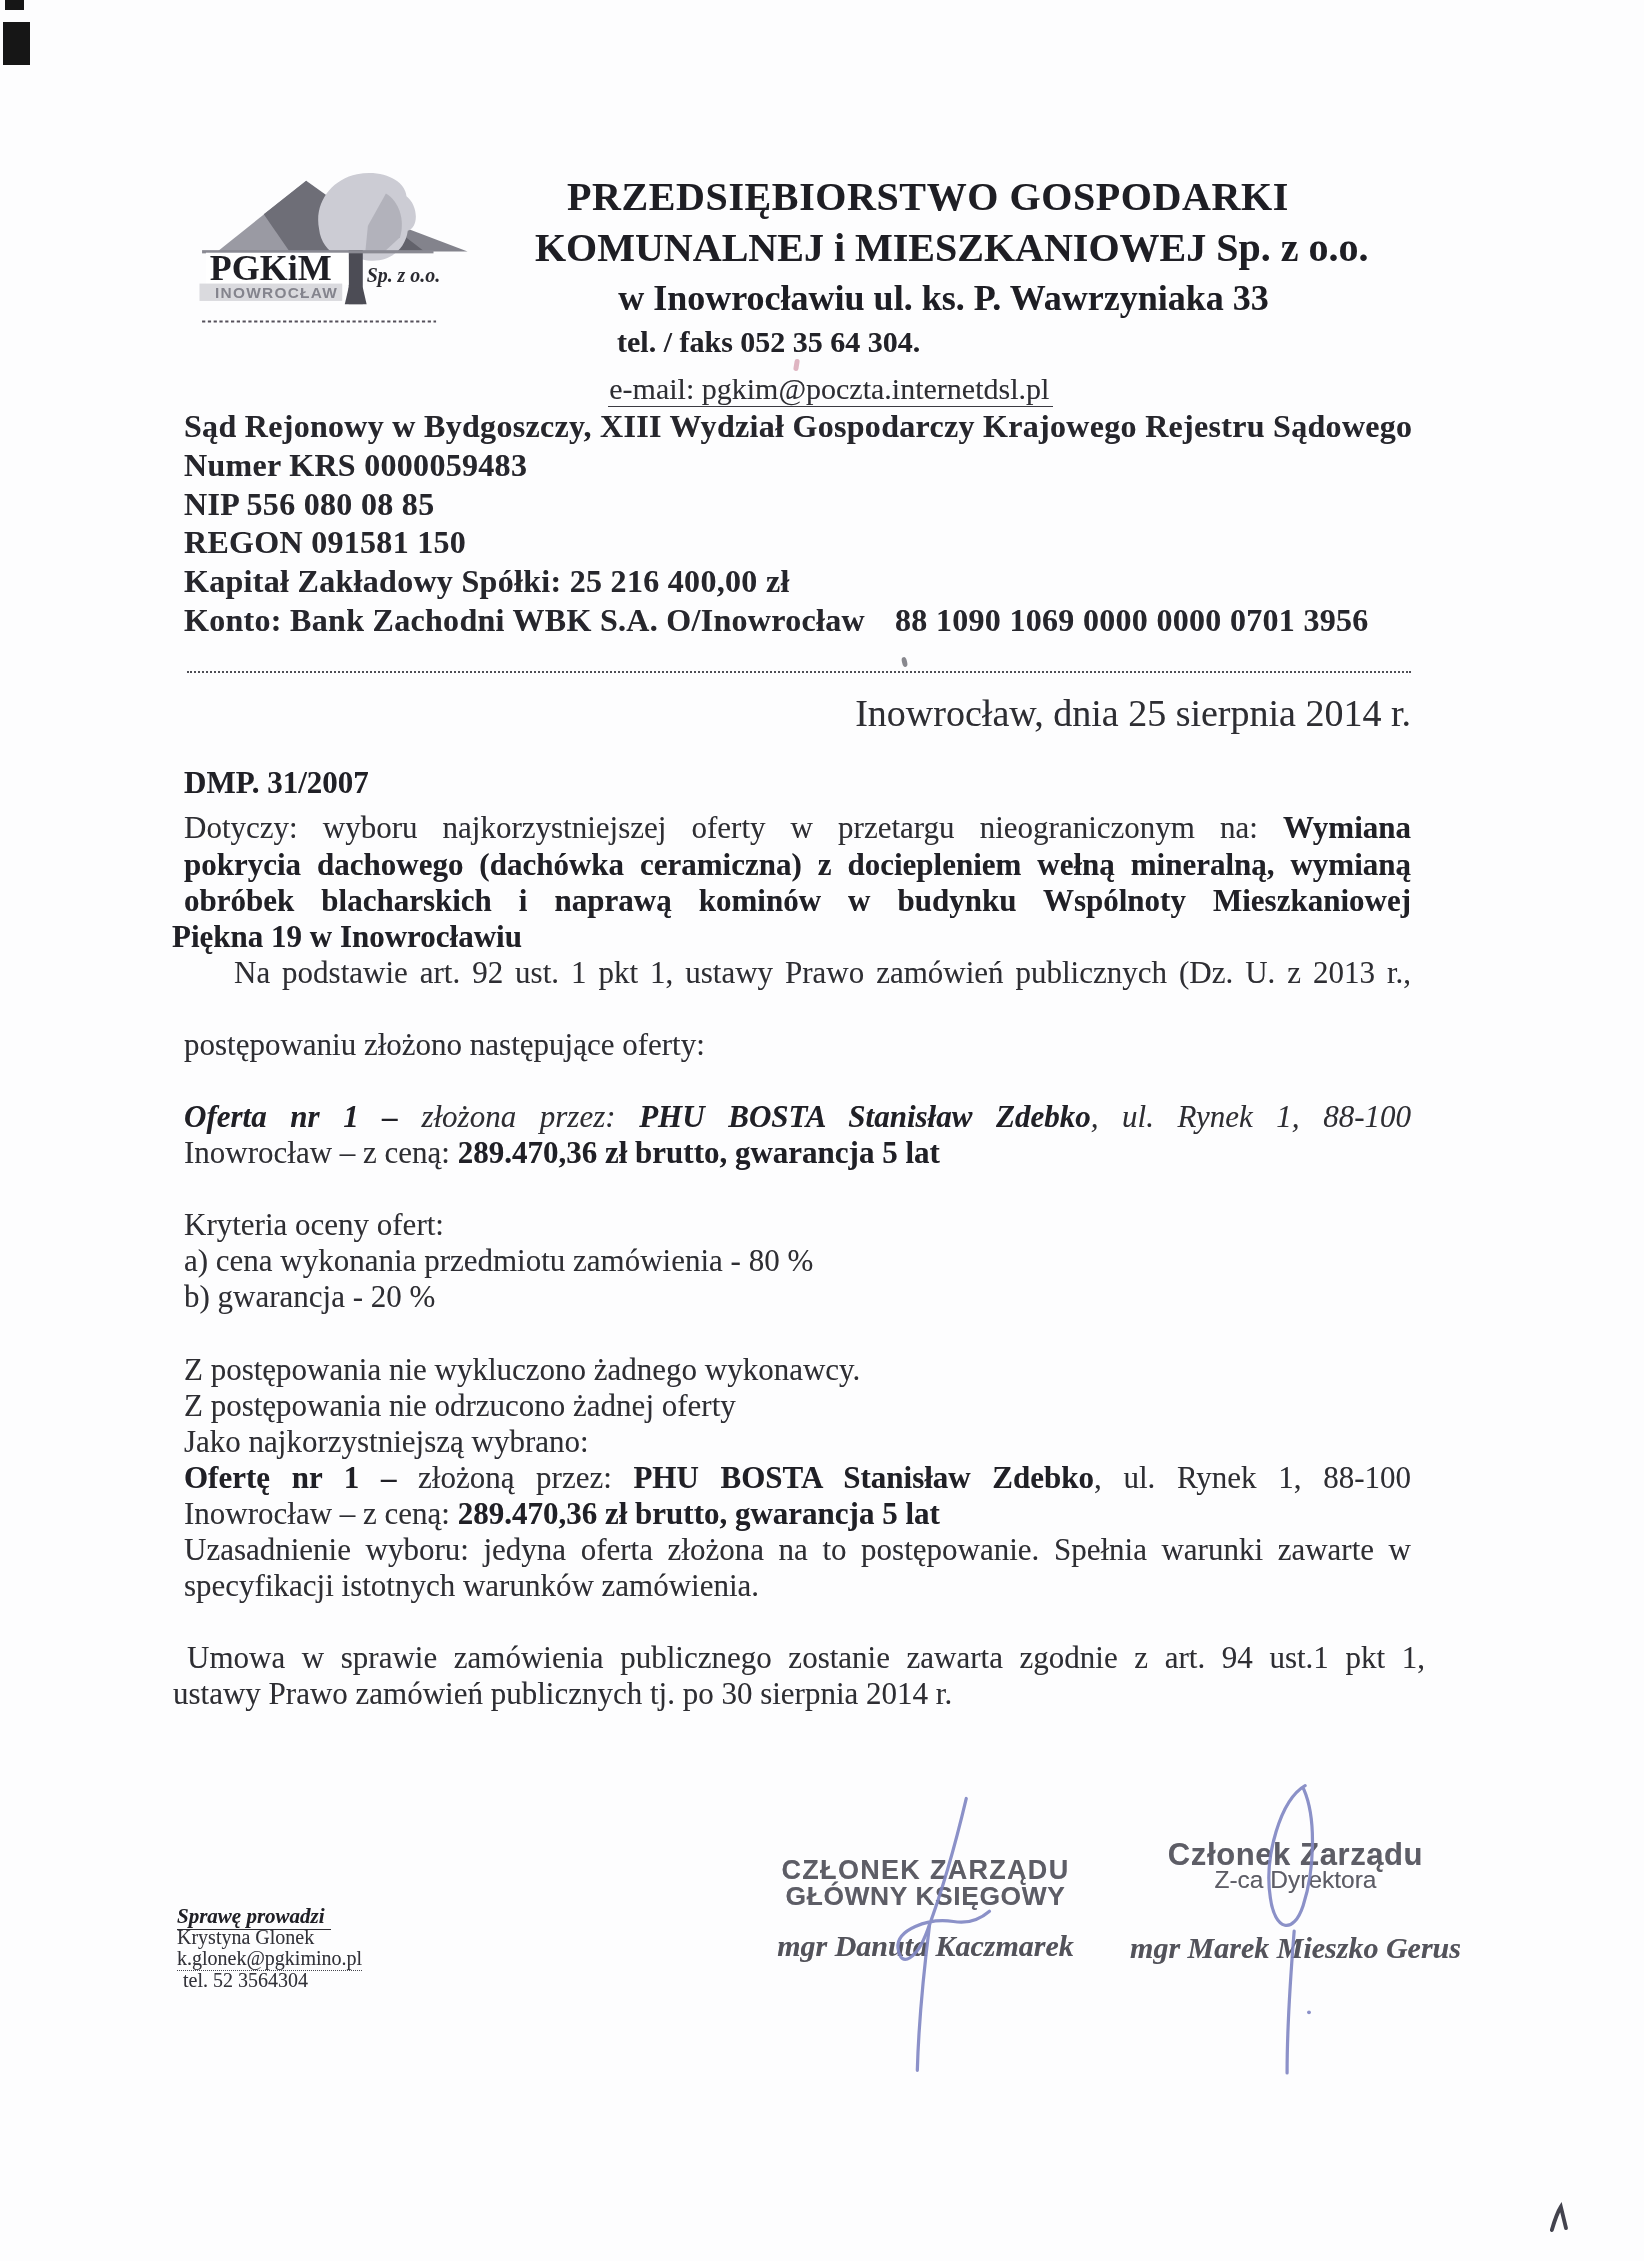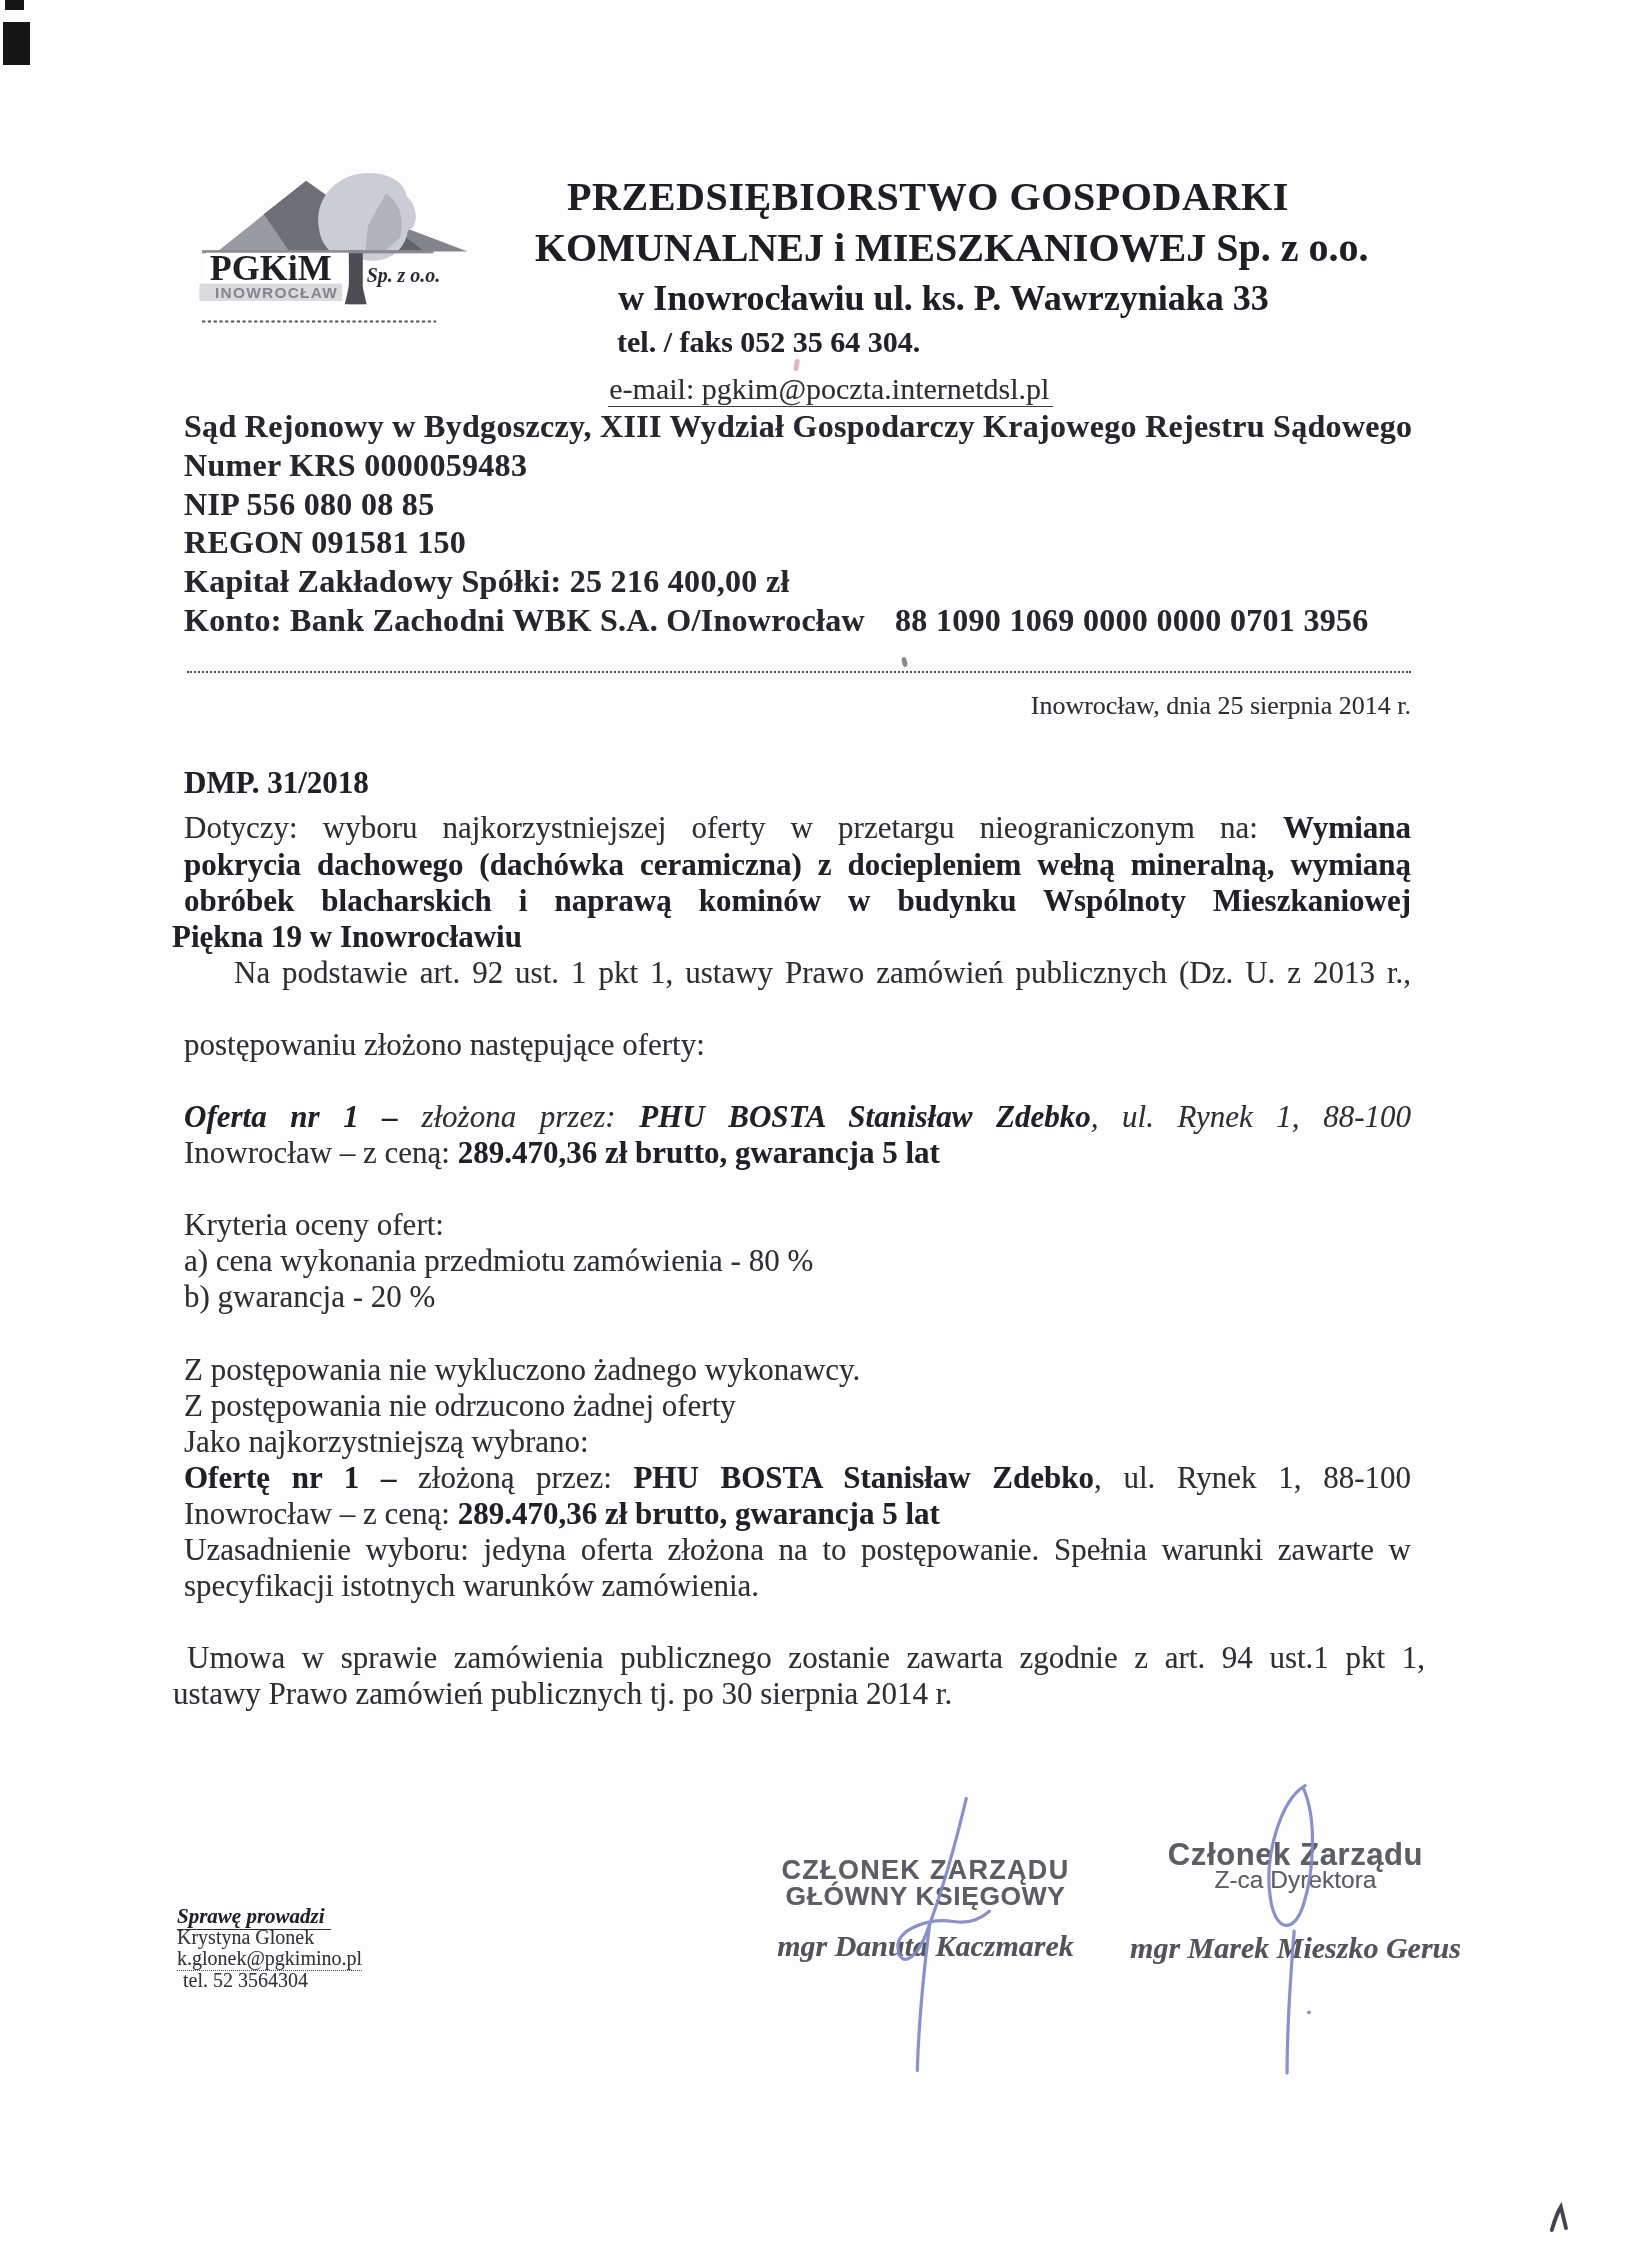--- a/index.html
+++ b/index.html
@@ -64,22 +64,22 @@
   <div class="line regline" style="left:184px;top:486px;">NIP 556 080 08 85</div>
   <div class="line regline" style="left:184px;top:524px;">REGON 091581 150</div>
   <div class="line regline" style="left:184px;top:563px;">Kapitał Zakładowy Spółki: 25 216 400,00 zł</div>
   <div class="line regline" style="left:184px;top:602px;">Konto: Bank Zachodni WBK S.A. O/Inowrocław</div>
   <div class="line regline" style="left:895px;top:602px;">88 1090 1069 0000 0000 0701 3956</div>
 
   <div class="dotline" style="left:187px;top:671px;width:1224px;"></div>
   <div style="position:absolute;left:902px;top:657px;width:5.2px;height:9.7px;background:#6a6a72;border-radius:45%;transform:rotate(-14deg);opacity:.8;"></div>
   <div style="position:absolute;left:794px;top:359px;width:4.5px;height:12.2px;background:#d9a8b7;border-radius:2.6px;transform:rotate(9deg);opacity:.85;"></div>
 
-  <div class="line" style="left:773px;top:691px;width:638px;font-size:26px;text-align:right;">Inowrocław, dnia 25 sierpnia 2014 r.</div>
-  <div class="line b" style="left:184px;top:765px;font-size:31px;">DMP. 31/2018</div>
+  <div class="line" style="left:773px;top:691px;width:638px;font-size:38px;text-align:right;">Inowrocław, dnia 25 sierpnia 2014 r.</div>
+  <div class="line b" style="left:184px;top:765px;font-size:31px;">DMP. 31/2007</div>
 
   <div class="line bodytxt just" style="left:184px;top:810px;width:1227px;">
     <span>Dotyczy: wyboru najkorzystniejszej oferty w przetargu nieograniczonym na: </span><span class="b">Wymiana</span>
   </div>
   <div class="line bodytxt just b" style="left:184px;top:847px;width:1227px;">pokrycia dachowego (dachówka ceramiczna) z dociepleniem wełną mineralną, wymianą</div>
   <div class="line bodytxt just b" style="left:184px;top:883px;width:1227px;">obróbek blacharskich i naprawą kominów w budynku Wspólnoty Mieszkaniowej</div>
   <div class="line bodytxt b" style="left:172px;top:919px;">Piękna 19 w Inowrocławiu</div>
 
   <div class="line bodytxt just" style="left:184px;top:955px;width:1227px;text-indent:50px;">Na podstawie art. 92 ust. 1 pkt 1, ustawy Prawo zamówień publicznych (Dz. U. z 2013 r.,</div>
   <div class="line bodytxt" style="left:184px;top:1027px;">postępowaniu złożono następujące oferty:</div>

